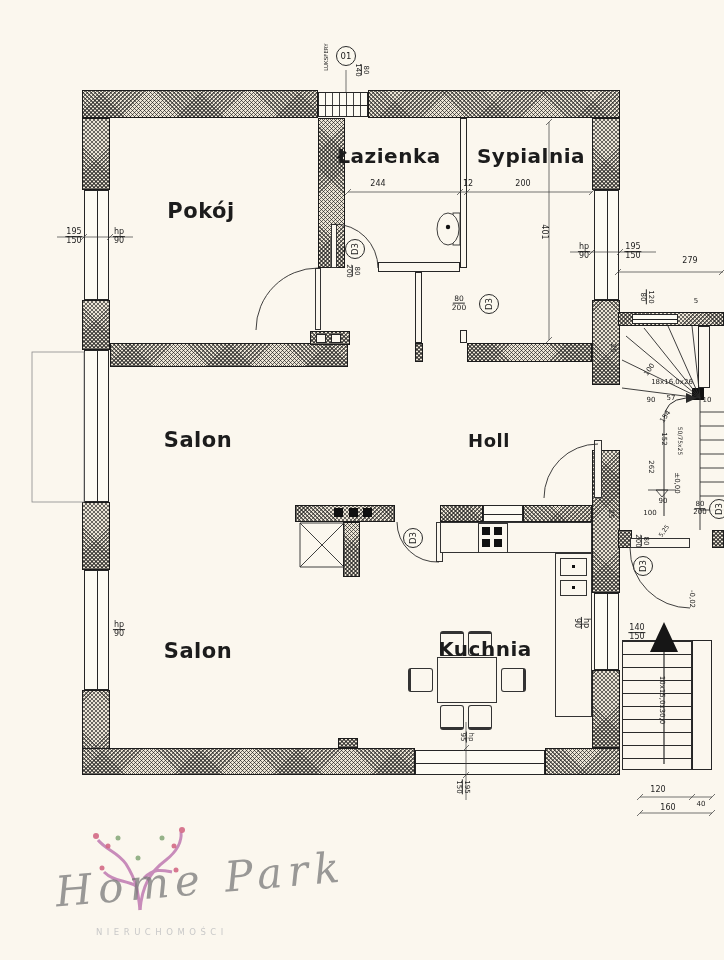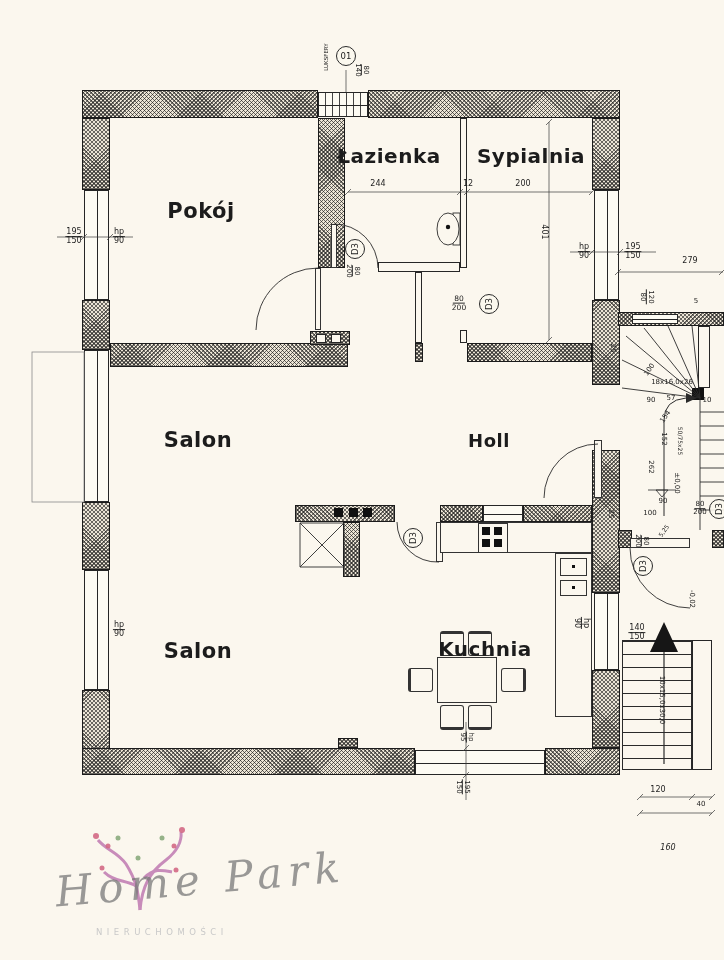--- a/index.html
+++ b/index.html
@@ -275,20 +275,20 @@
     <div class="dim frac" style="left: 466px; top: 737px; font-size: 7px; transform: translate(-50%, -50%) rotate(90deg);">
       <span class="ft">hp</span>
       <span>95</span>
     </div>
     <div class="dim frac" style="left: 462px; top: 787px; font-size: 7px; transform: translate(-50%, -50%) rotate(90deg);">
       <span class="ft">195</span>
       <span>150</span>
     </div>
     <div class="dim" style="left: 658px; top: 790px; transform: translate(-50%, -50%);">120</div>
     <div class="dim" style="left: 701px; top: 789px; font-size: 7px; transform: translate(-50%, -50%); margin-top: 16px;">40</div>
-    <div class="dim" style="left: 668px; top: 848px; transform: translate(-50%, -50%); font-style: italic;">160</div>
+    <div class="dim" style="left: 668px; top: 808px; transform: translate(-50%, -50%);">160</div>
     <div class="tag" style="left: 346px; top: 56px; transform: translate(-50%, -50%);">01</div>
     <div class="tag" style="left: 355px; top: 249px; transform: translate(-50%, -50%) rotate(-90deg);">D3</div>
     <div class="tag" style="left: 489px; top: 304px; transform: translate(-50%, -50%) rotate(-90deg);">D3</div>
     <div class="tag" style="left: 413px; top: 538px; transform: translate(-50%, -50%) rotate(-90deg);">D3</div>
     <div class="tag" style="left: 643px; top: 566px; transform: translate(-50%, -50%) rotate(-90deg);">D3</div>
     <div class="tag" style="left: 719px; top: 509px; transform: translate(-50%, -50%) rotate(-90deg);">D3</div>
   </div>
 
 </body></html>

